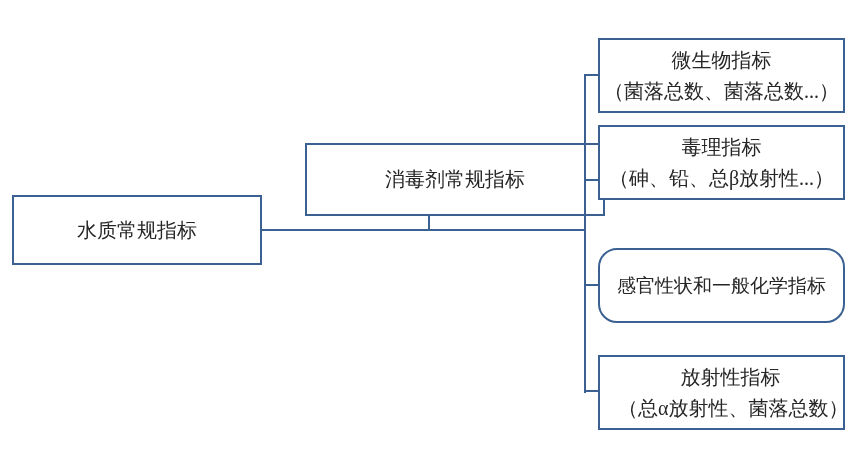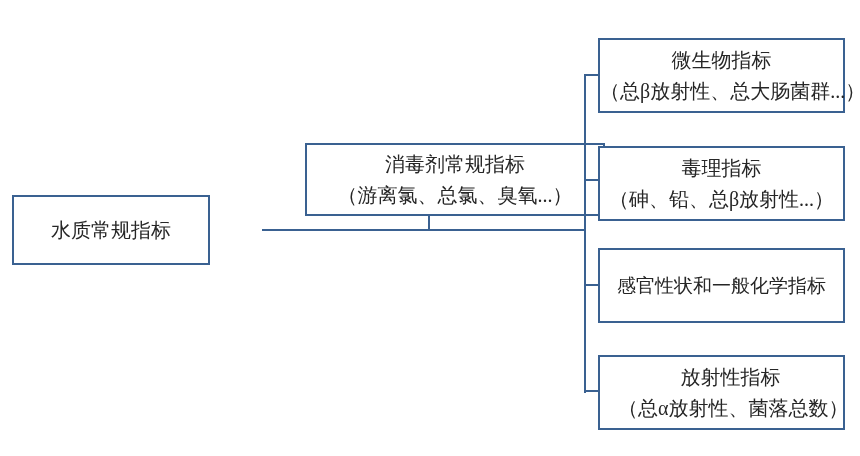--- a/index.html
+++ b/index.html
@@ -29,26 +29,26 @@
     justify-content: center;
     align-items: center;
     text-align: center;
     font-size: 20px;
     line-height: 31px;
   }
   .node .label, .node .sublabel {
     white-space: nowrap;
     width: 100%;
   }
-  .node-root   { left: 12px;  top: 195px; width: 198px; height: 70px; }
+  .node-root   { left: 12px;  top: 195px; width: 250px; height: 70px; }
   .node-branch { left: 305px; top: 143px; width: 300px; height: 73px; }
   .leaf        { left: 598px; width: 247px; height: 75px; }
   .leaf-0 { top: 38px; }
-  .leaf-1 { top: 146px; }
-  .leaf-2 { top: 248px; }
+  .leaf-1 { top: 125px; }
+  .leaf-2 { top: 248px; border-radius: 19px; }
   .leaf-3 { top: 355px; padding-left: 18px; }
   .leaf-2 .label { font-size: 19px; }
   .connector {
     position: absolute;
     background: var(--line);
   }
   .h-main   { left: 262px; top: 229px; width: 324px; height: 2px; }
   .v-branch { left: 428px; top: 216px; width: 2px;  height: 15px; }
   .v-spine  { left: 584px; top: 74px;  width: 2px;  height: 319px; }
   .h-stub   { left: 586px; width: 12px; height: 2px; }
@@ -61,26 +61,25 @@
 <body>
 
 <div class="canvas">
 
   <div class="node node-root">
     <div class="label">水质常规指标</div>
   </div>
 
   <div class="node node-branch">
     <div class="label">消毒剂常规指标</div>
-    <div class="sublabel">（游离氯、总氯、臭氧...）</div>
   </div>
 
   <div class="node leaf leaf-0">
     <div class="label">微生物指标</div>
-    <div class="sublabel">（总β放射性、总大肠菌群...）</div>
+    <div class="sublabel">（菌落总数、菌落总数...）</div>
   </div>
 
   <div class="node leaf leaf-1">
     <div class="label">毒理指标</div>
     <div class="sublabel">（砷、铅、总β放射性...）</div>
   </div>
 
   <div class="node leaf leaf-2">
     <div class="label">感官性状和一般化学指标</div>
   </div>

